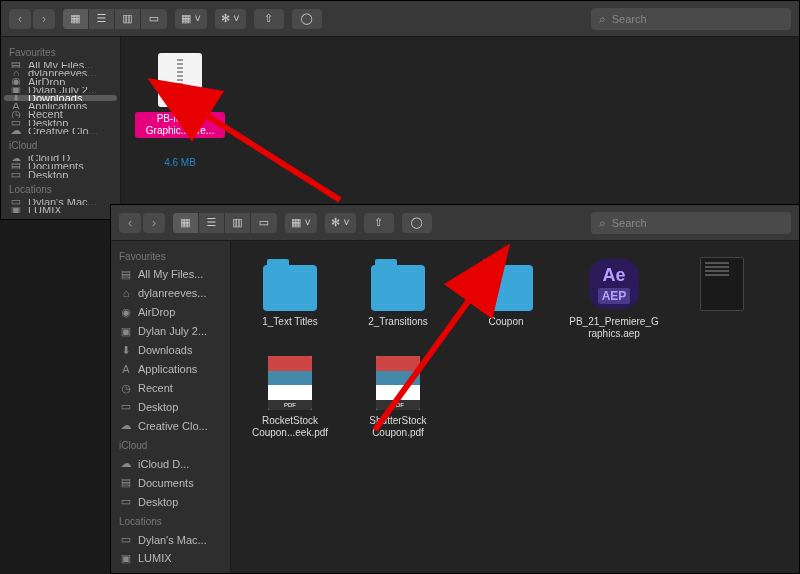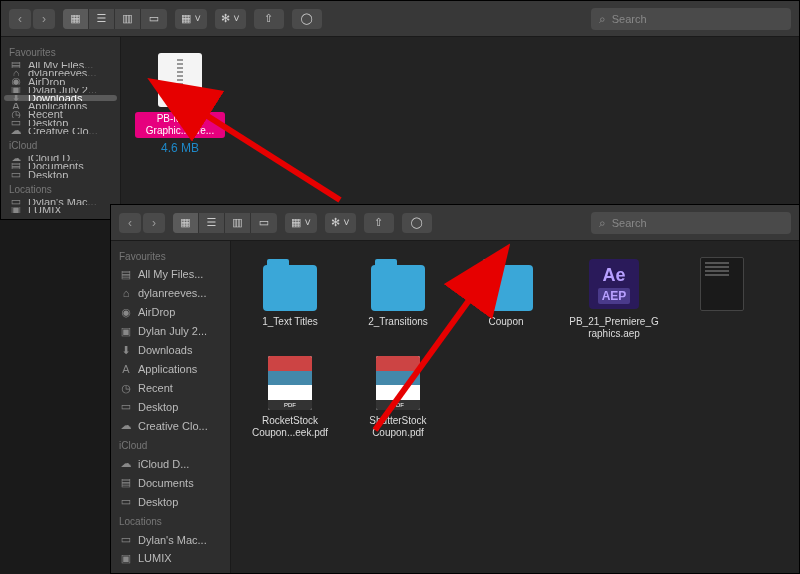--- a/index.html
+++ b/index.html
@@ -90,21 +90,21 @@
   }
   .folder-ico {
     width: 60px; height: 46px; background: #3aa7d8; border-radius: 4px;
     position: relative; margin-top:8px;
   }
   .folder-ico::before {
     content:""; position:absolute; top:-6px; left:4px; width:22px; height:8px;
     background:#3aa7d8; border-radius:2px 2px 0 0;
   }
   .aep-ico {
-    width:50px; height:50px; background:#2a1a5a; border-radius:4px;
+    width:50px; height:50px; background:#2a1a5a; border-radius:16px;
     display:flex; flex-direction:column; align-items:center; justify-content:center;
     color:#b8a0ff; font-weight:bold;
   }
   .aep-ico .ae { font-size:18px; }
   .aep-ico .ext { font-size:12px; background:#4a3a8a; padding:1px 4px; border-radius:2px; margin-top:2px;}
   .pdf-ico {
     width:44px; height:54px; background:#1a1a1a; border:1px solid #444; border-radius:2px;
     display:flex; flex-direction:column; padding:4px; gap:2px;
   }
   .pdf-ico .line { height:2px; background:#555; width:70%; }
@@ -113,21 +113,21 @@
     display:flex; flex-direction:column;
   }
   .thumb-ico .strip { flex:1; }
   .thumb-ico .s1{background:#c44;} .thumb-ico .s2{background:#48a;} .thumb-ico .s3{background:#fff;}
   .thumb-ico .bar{height:10px; background:#333; color:#fff; font-size:6px; text-align:center; line-height:10px;}
   .file-name {
     font-size: 10px; text-align: center; line-height: 1.2; color:#ddd;
     max-width: 90px; word-wrap: break-word;
   }
   .file-name.sel { background:#e6007e; color:#fff; border-radius:3px; padding:1px 2px;}
-  .file-meta { font-size:12px; color:#1e88c7; }
+  .file-meta { font-size:10px; color:#1e88c7;margin-top:16px; }
   .arrow {
     position: absolute; pointer-events: none;
   }
   .arrow svg { overflow: visible; }
 </style>
 </head>
 <body>
 
 <div class="finder finder-top">
   <div class="toolbar">

